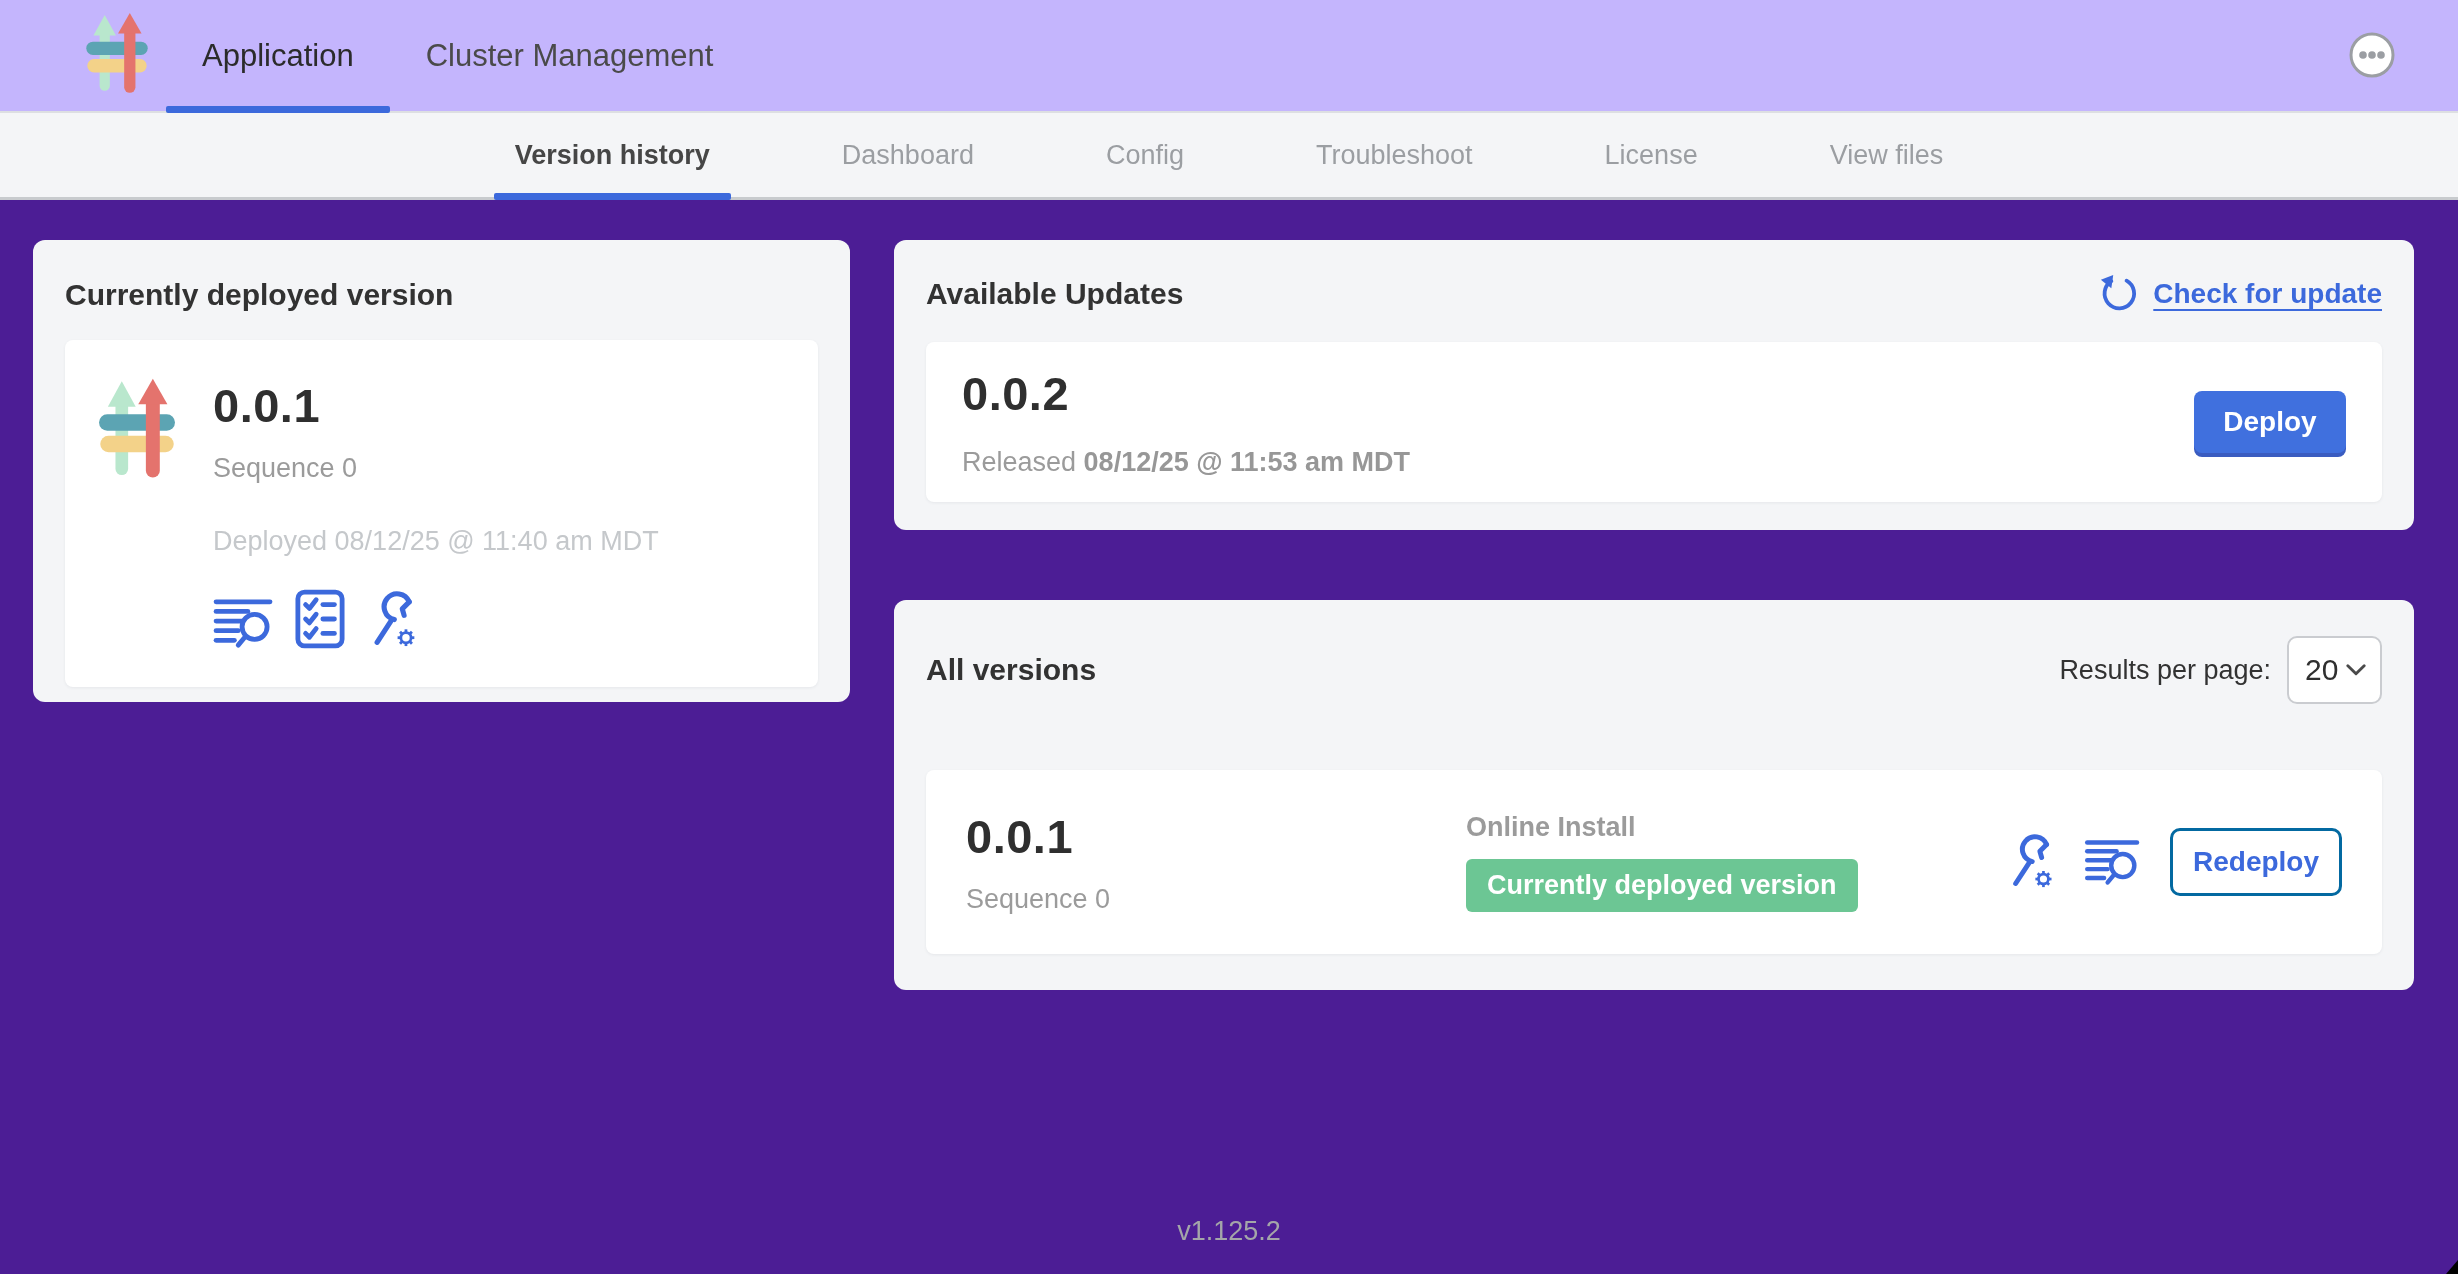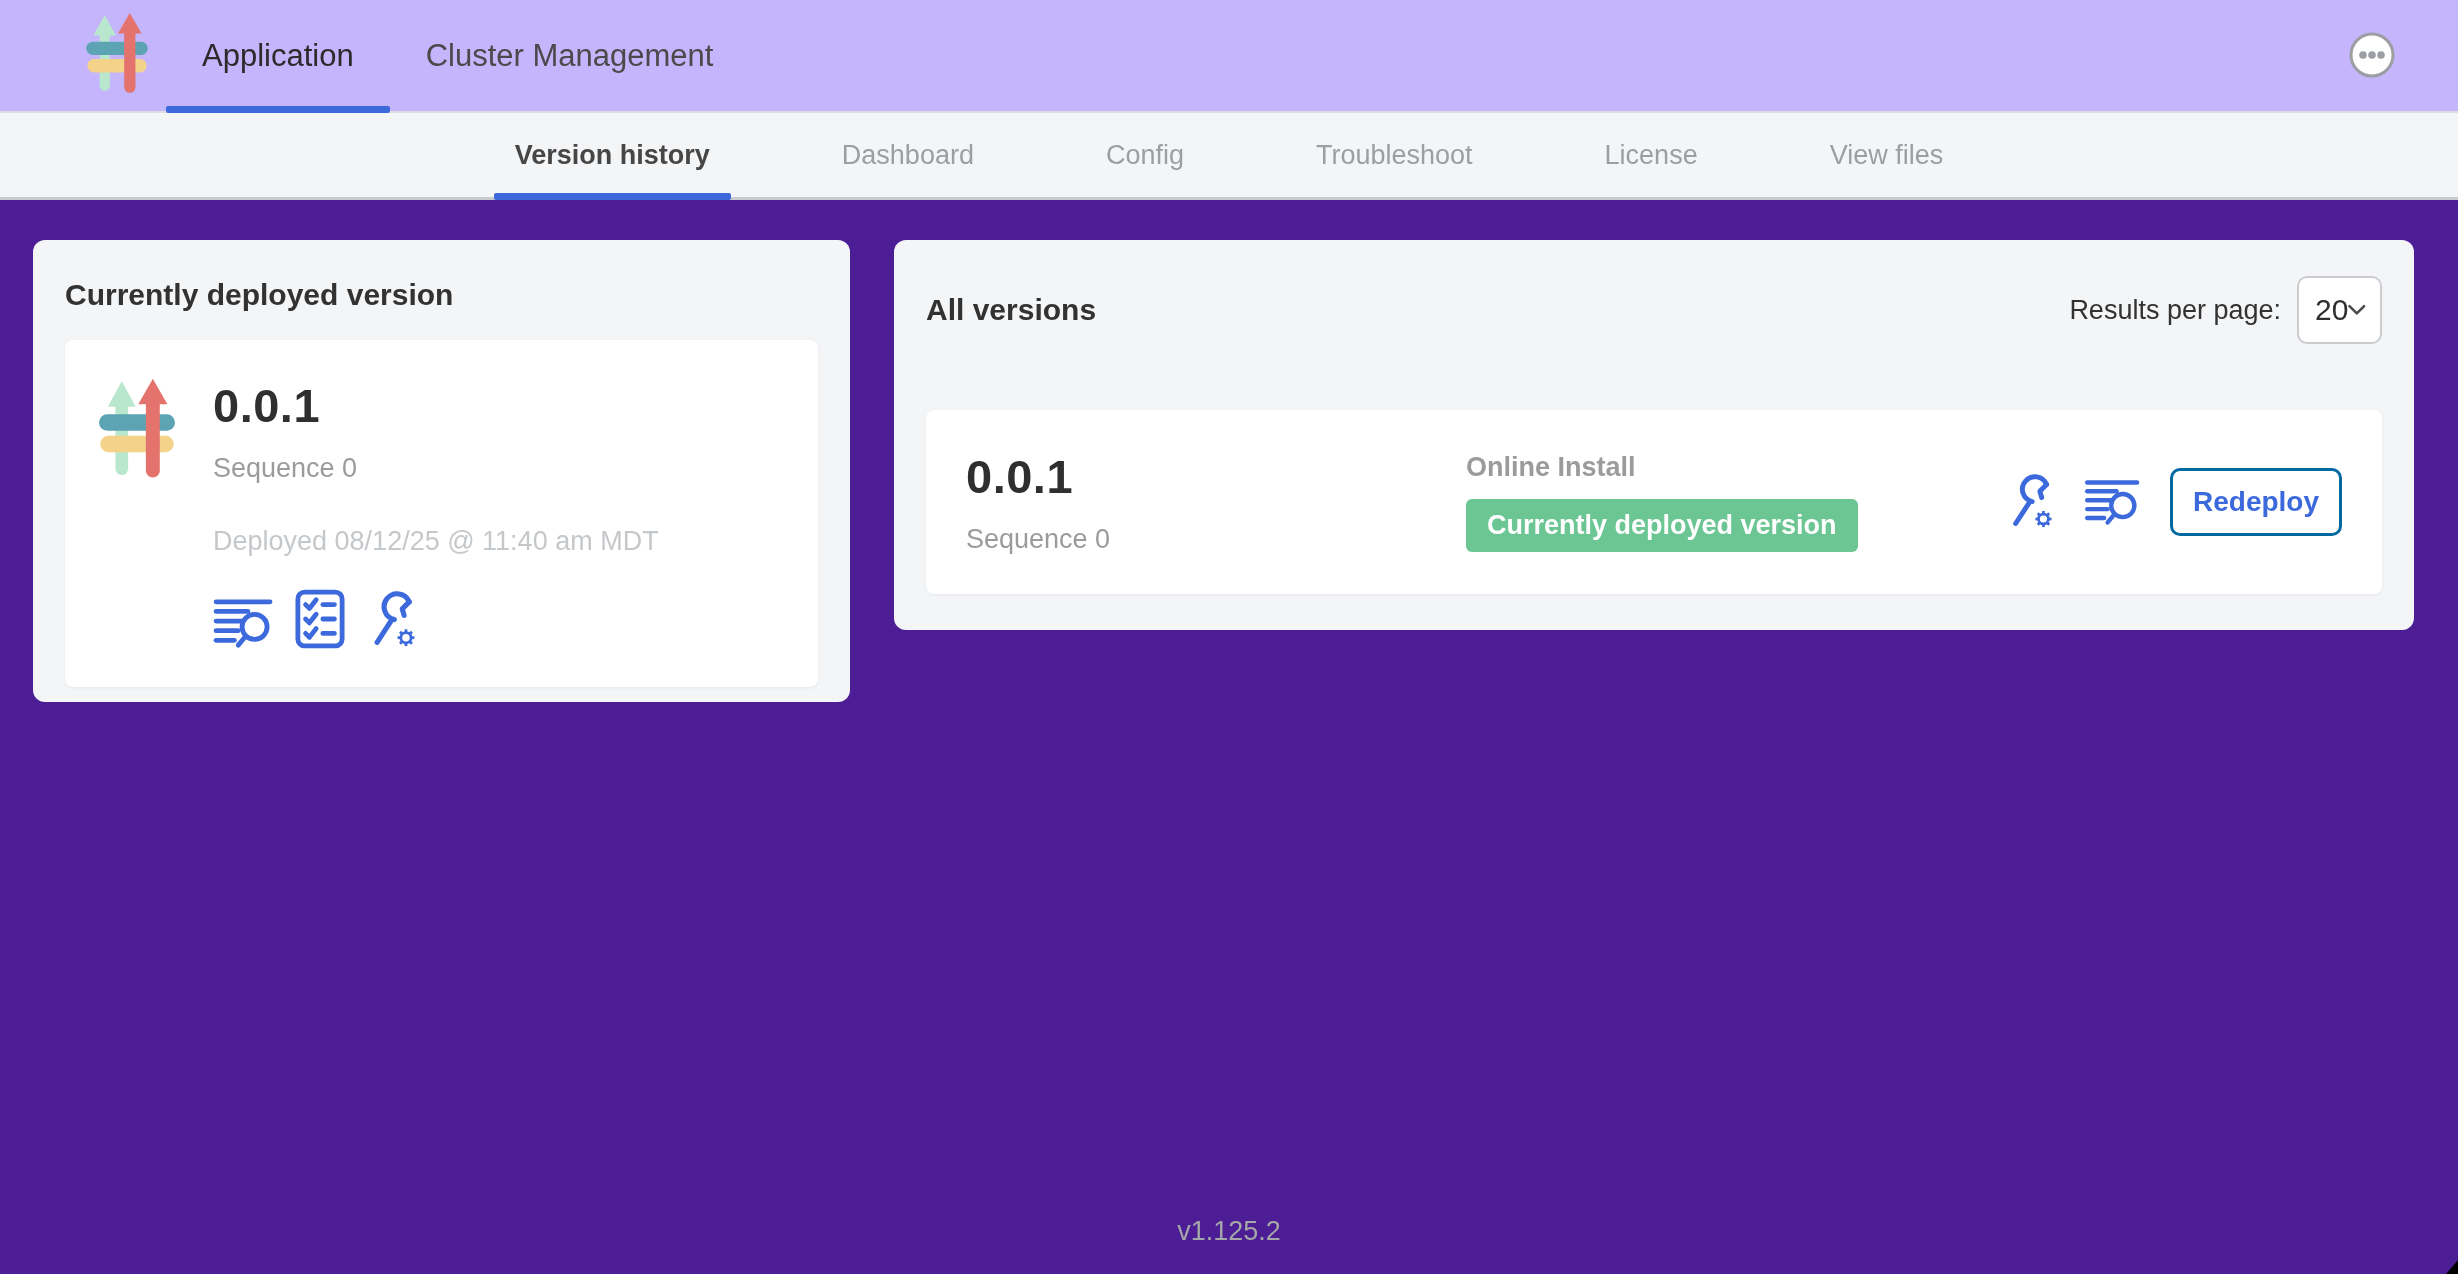--- a/index.html
+++ b/index.html
@@ -77,21 +77,21 @@
   .btn-primary {
     width:152px; height:62px; background:#4070de; color:#ffffff; font-size:28px;
     font-weight:700; border:none; border-radius:8px; cursor:pointer;
     box-shadow:0 4px 0 #3a5cc0; font-family:inherit;
   }
 
   .versions-panel { height:390px; padding:36px 32px; }
   .rpp { display:flex; align-items:center; gap:16px; }
   .rpp-label { font-size:27px; color:#323232; }
   .rpp-select {
-    width:85px; height:68px; background:#fff; border:2px solid #caccd0; border-radius:10px;
+    width:95px; height:68px; background:#fff; border:2px solid #caccd0; border-radius:10px;
     display:flex; align-items:center; justify-content:space-between; padding:0 14px 0 16px;
     font-size:30px; color:#2f2f2f; cursor:pointer;
   }
   .version-row {
     margin-top:66px; height:184px; padding:0 40px; display:flex; align-items:center;
   }
   .vr-left { width:500px; flex:none; }
   .vr-mid { flex:1; }
   .install-type { font-size:27px; font-weight:600; color:#9b9b9b; }
   .badge {
@@ -238,20 +238,40 @@
                 <use href="#sym-wrench"></use>
               </svg>
           </span>
         </div>
       </div>
     </div>
   </div>
 
   <div class="right-col">
 
+    <div class="panel updates-panel">
+      <div class="panel-head">
+        <div class="panel-title">Available Updates</div>
+        <div class="check-link">
+          <svg width="40" height="40">
+              <use href="#sym-refresh"></use>
+            </svg>
+          <span class="link-text">Check for update</span>
+        </div>
+      </div>
+      <div class="white-card update-card">
+        <div>
+          <div class="version-big">0.0.2</div>
+          <div class="released-line">
+            <span>Released </span><b>08/12/25 @ 11:53 am MDT</b>
+          </div>
+        </div>
+        <button class="btn-primary">Deploy</button>
+      </div>
+    </div>
 
     <div class="panel versions-panel">
       <div class="panel-head">
         <div class="panel-title">All versions</div>
         <div class="rpp">
           <span class="rpp-label">Results per page:</span>
           <div class="rpp-select">
             <span>20</span>
             <svg width="20" height="12">
                 <use href="#sym-chevron"></use>

